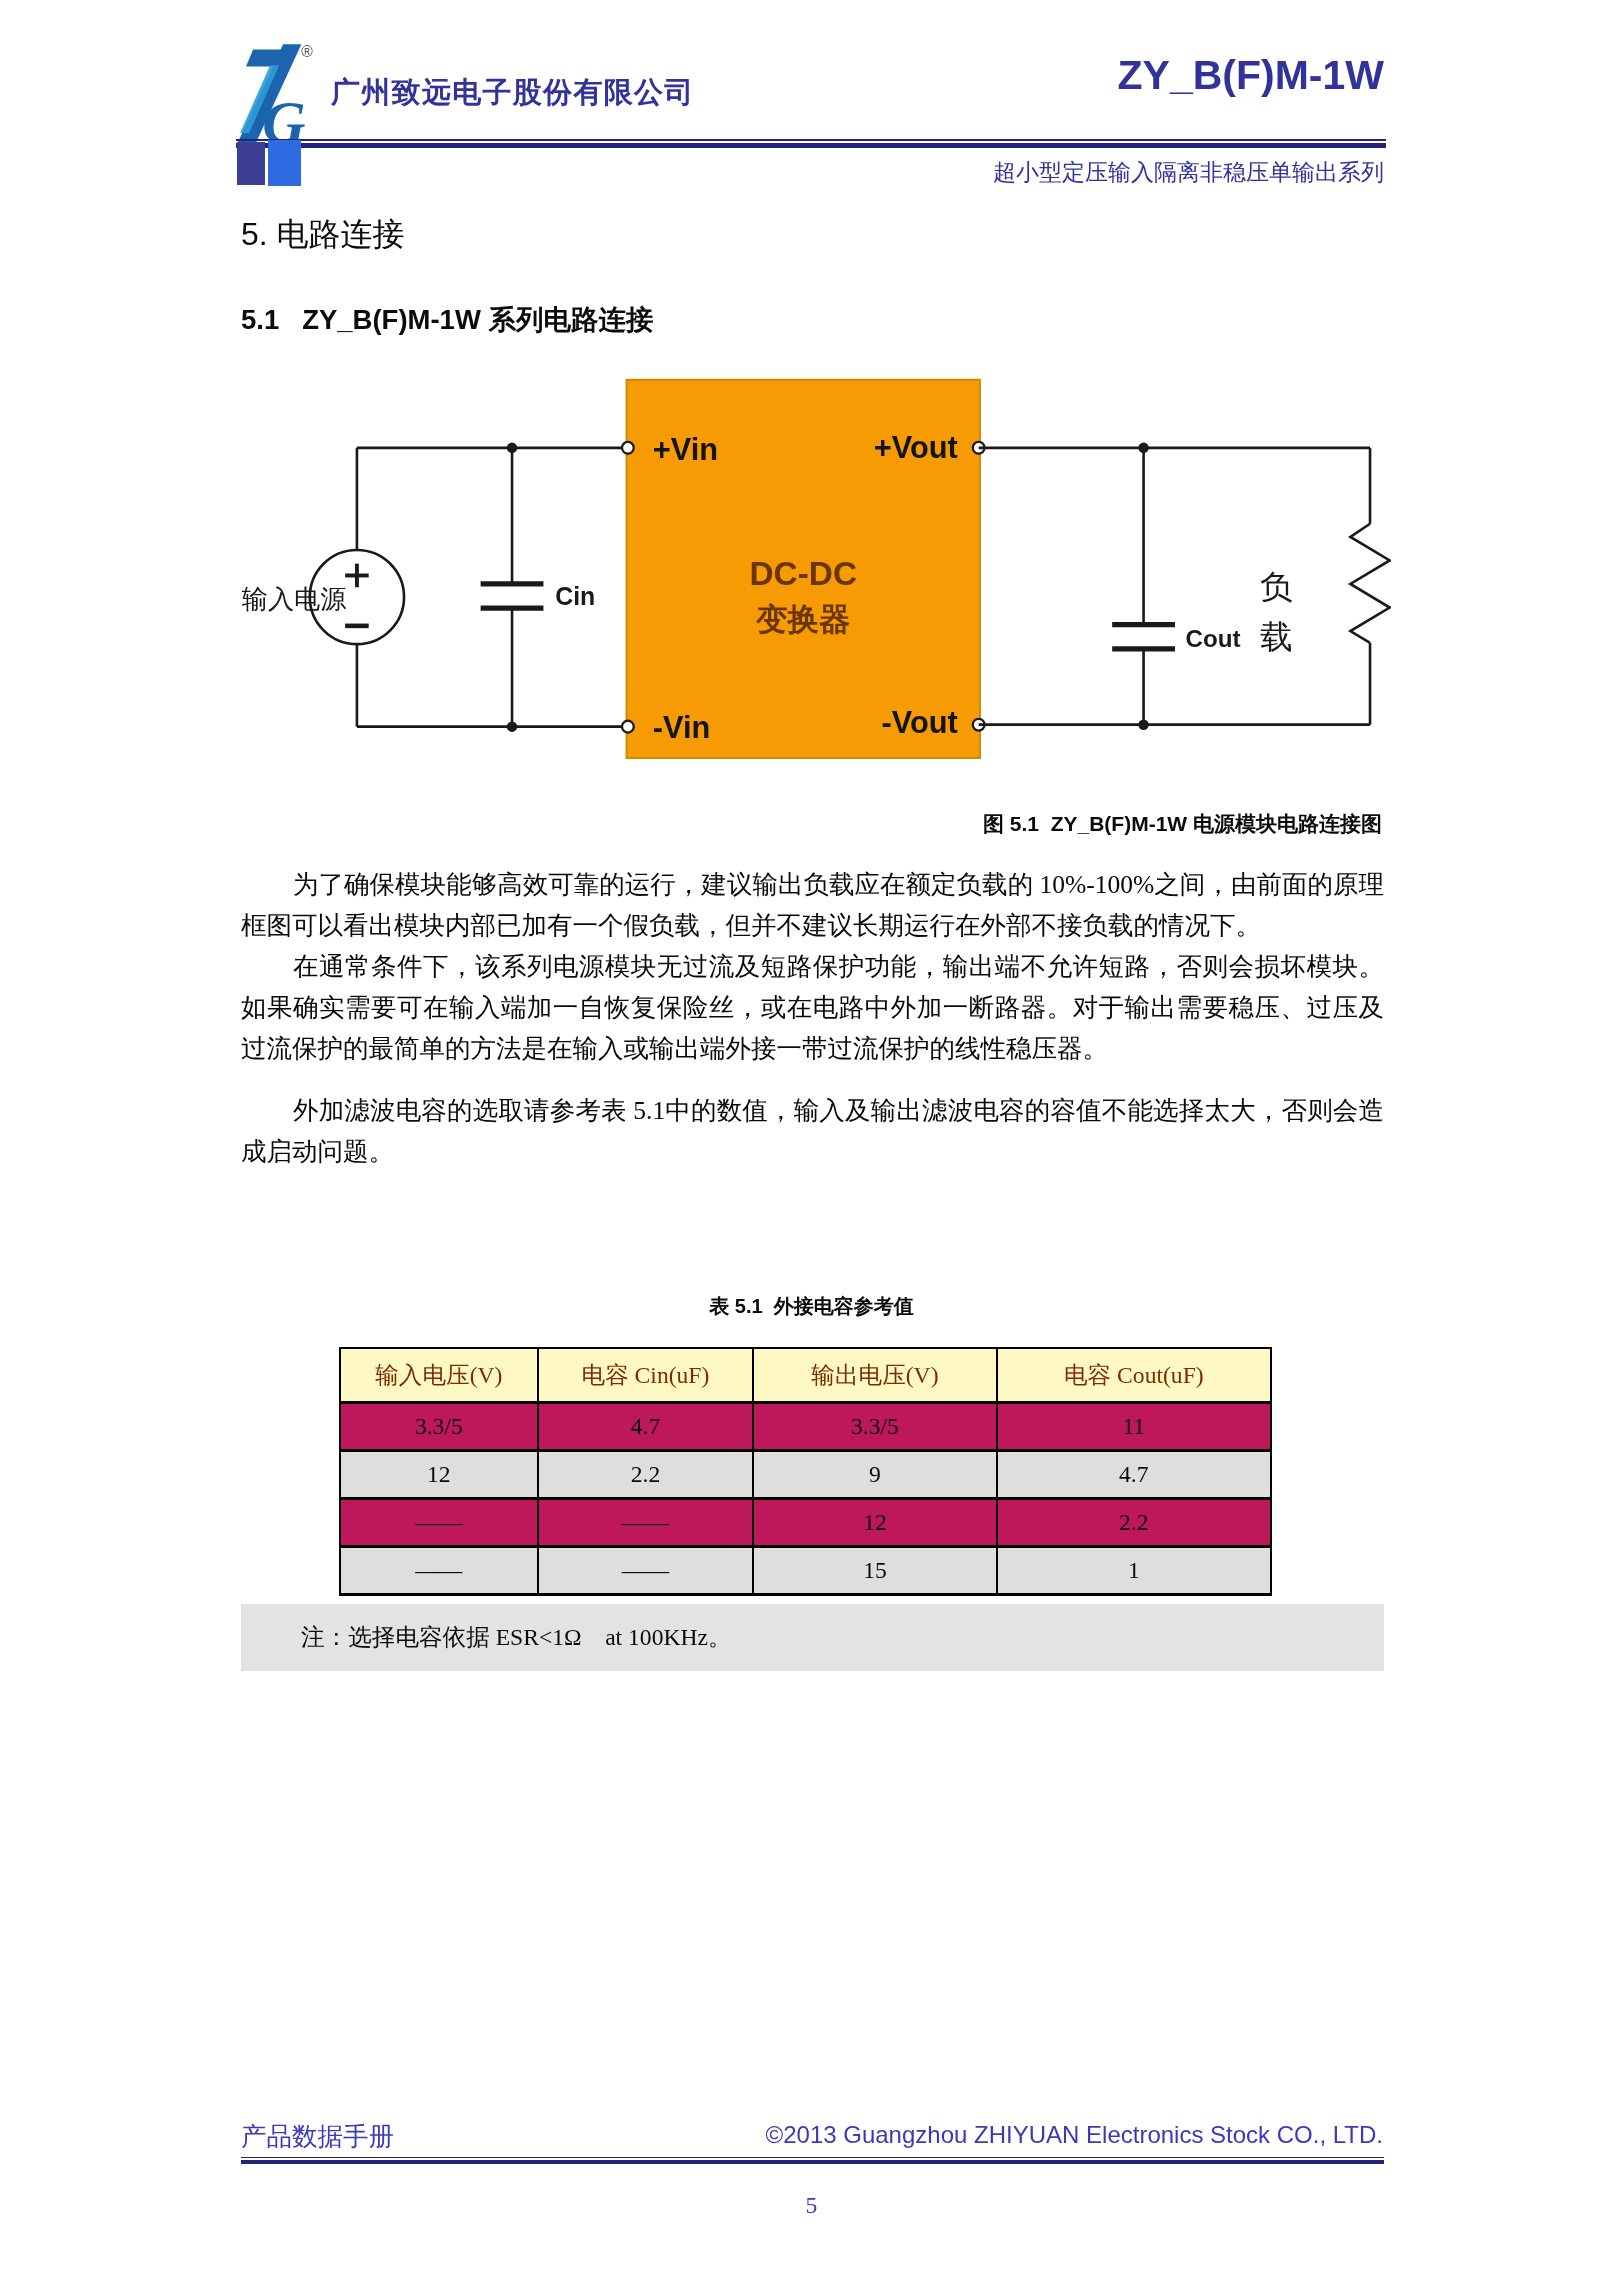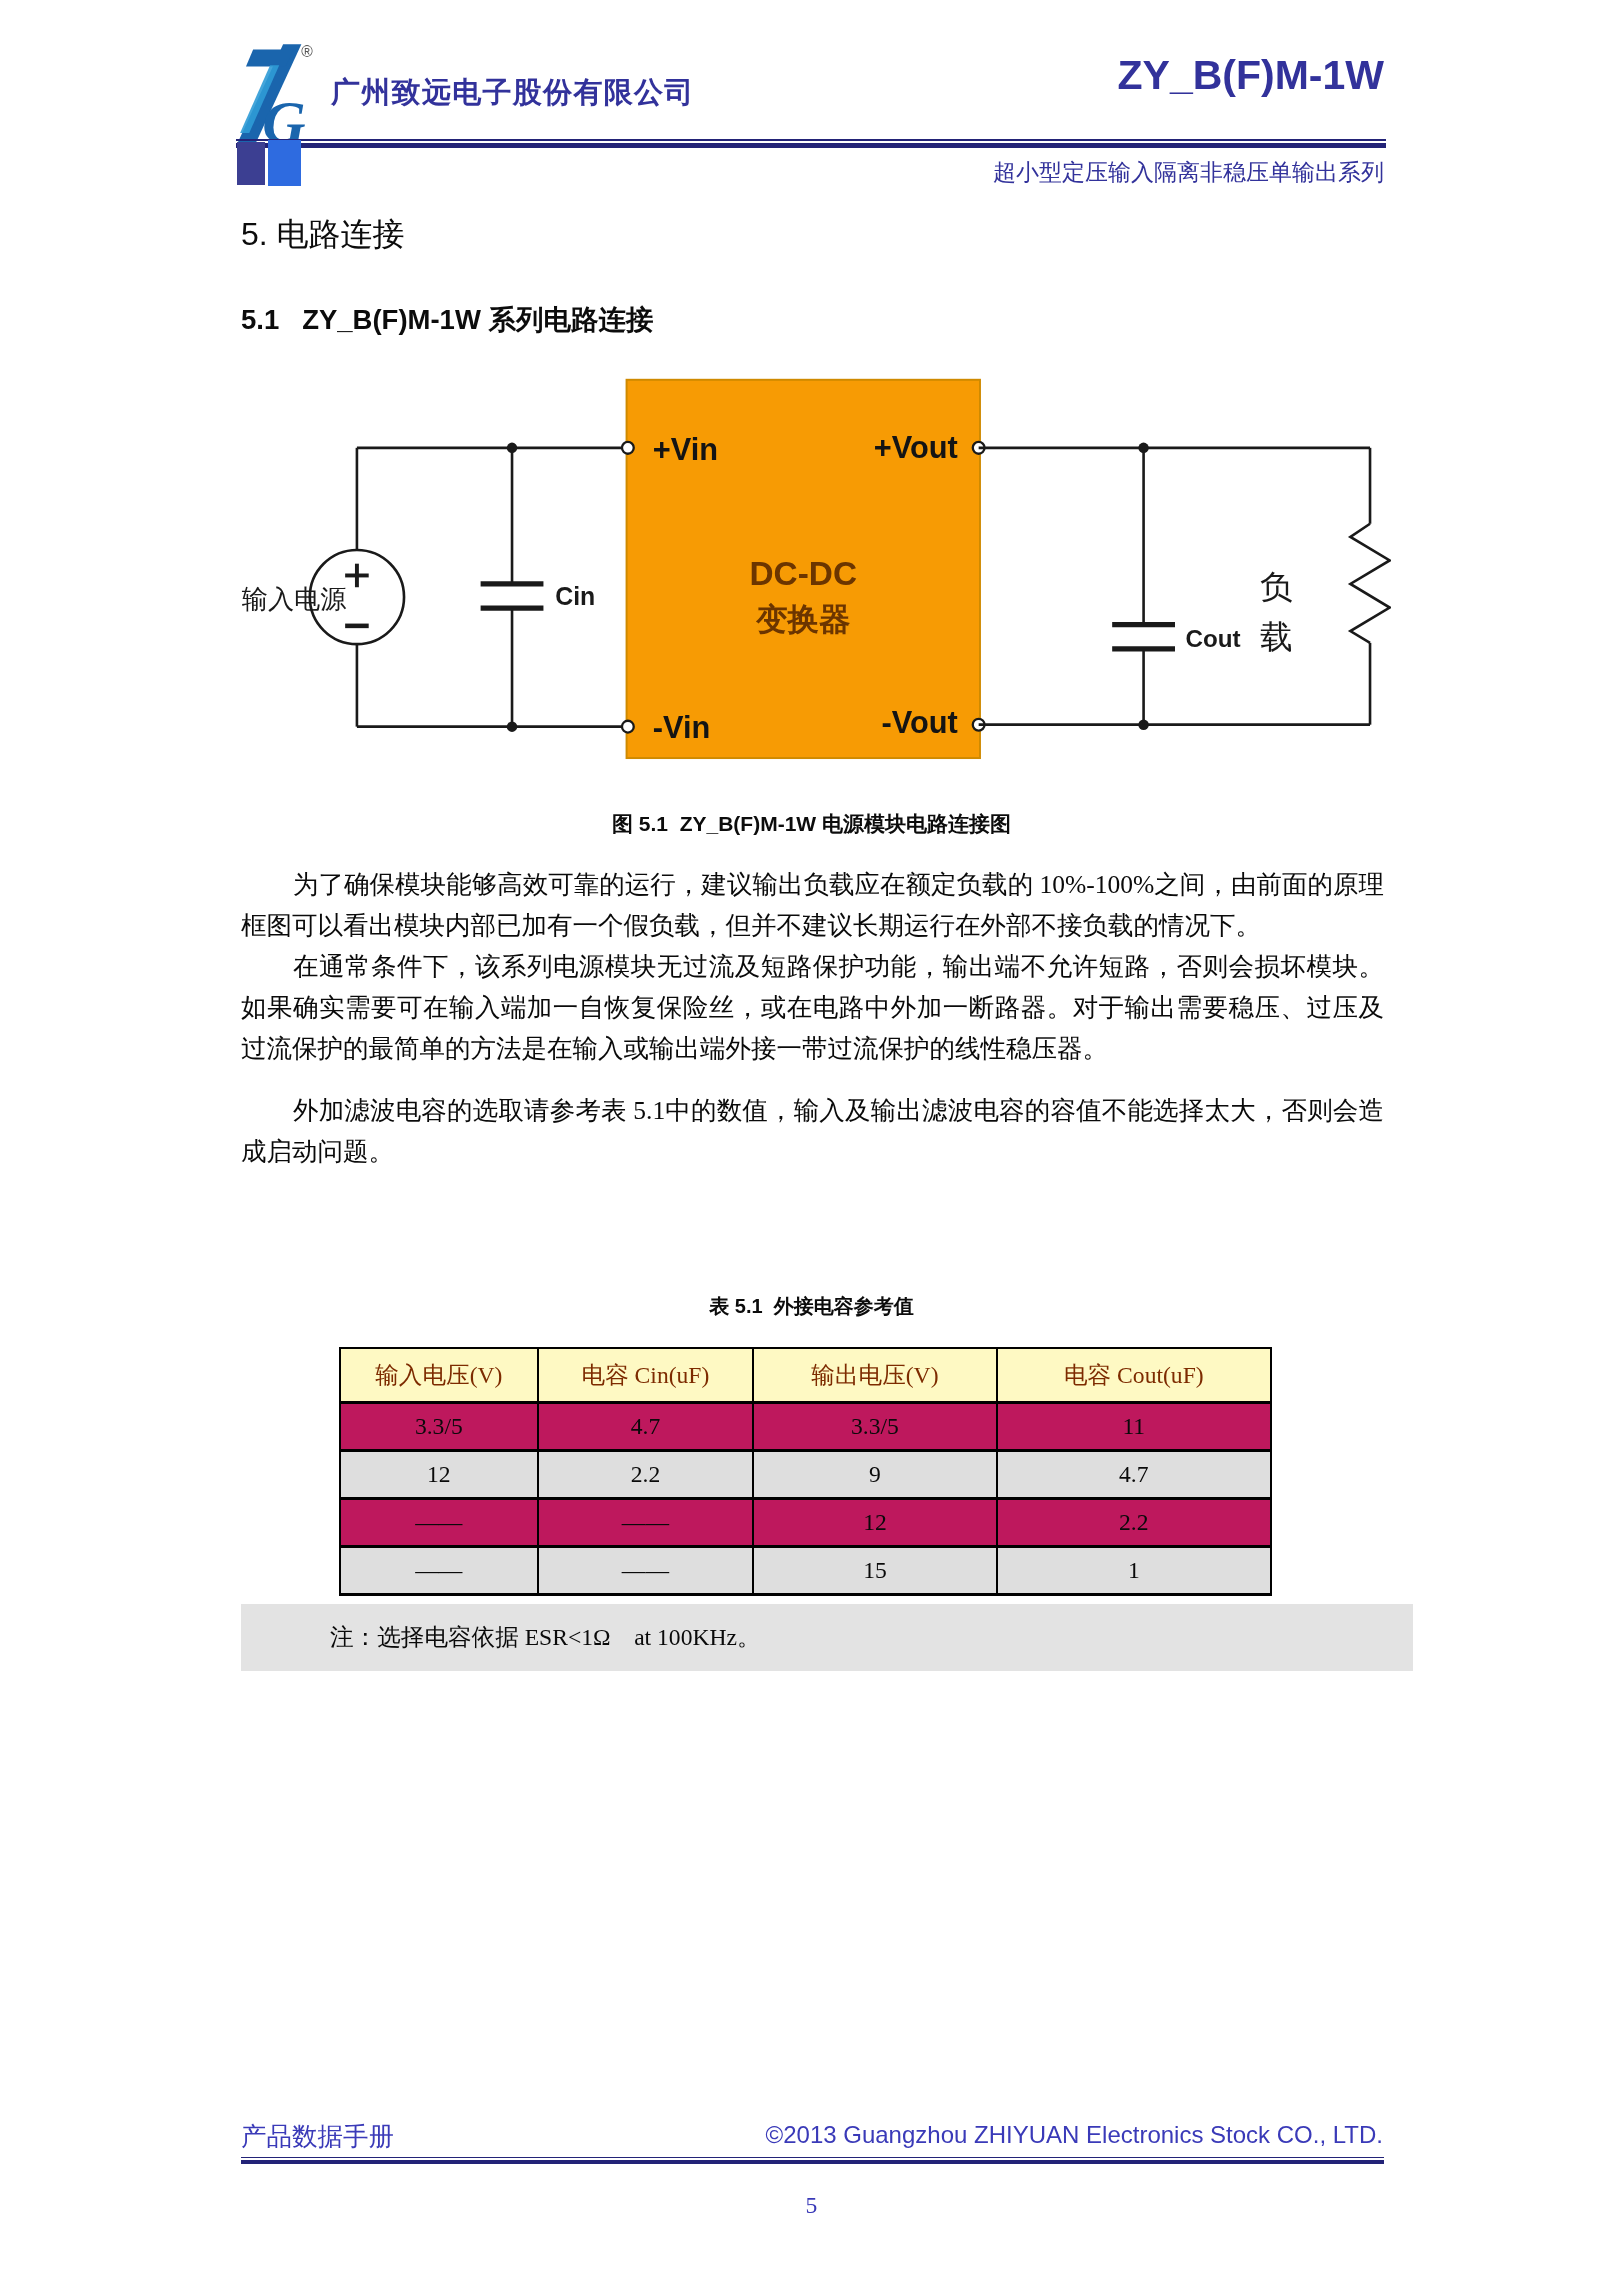--- a/index.html
+++ b/index.html
@@ -24,21 +24,21 @@
     position:absolute;right:238px;top:157px;font-size:23px;color:#32329b;white-space:pre;
   }
   .sq1{position:absolute;left:237px;top:142px;width:27.5px;height:43px;background:#3c3f92;}
   .sq2{position:absolute;left:268px;top:140px;width:33px;height:46px;background:#2e6be0;}
   
   .h1{position:absolute;left:241px;top:213px;font-size:32px;font-weight:normal;color:#0c0c0c;white-space:pre;}
   .h2{position:absolute;left:241px;top:302px;font-size:27.5px;font-weight:bold;color:#0c0c0c;white-space:pre;}
   
   .diagram{position:absolute;left:226px;top:368px;width:1165px;height:411px;}
   .fig-caption{
-    position:absolute;left:241px;top:810px;width:1141px;text-align:center;
+    position:absolute;left:241px;top:810px;width:1141px;text-align:right;
     font-size:21px;font-weight:bold;color:#0c0c0c;white-space:pre;
   }
   
   .body-text{
     position:absolute;left:241px;top:864px;width:1143px;
     font-family:"Liberation Serif","DejaVu Serif",serif;
     font-size:25.5px;color:#0a0a0a;text-align:justify;
   }
   .body-text p{margin:0;line-height:41px;text-indent:52px;}
   .body-text p.gap{margin-top:21px;}
@@ -56,21 +56,21 @@
     height:50px;border:2px solid #000;border-top-width:2.6px;border-bottom-width:3.3px;
     text-align:center;white-space:pre;
   }
   table.cap-table td{
     font-size:23.6px;color:#0a0a0a;height:43px;text-align:center;
     border:2px solid #000;border-top-width:3.3px;border-bottom-width:3.3px;background:#be185d;
   }
   table.cap-table tr.alt td{background:#dedede;}
   
   .note{
-    position:absolute;left:241px;top:1604px;width:1143px;height:67px;background:#e3e3e3;padding-left:29px;
+    position:absolute;left:241px;top:1604px;width:1143px;height:67px;background:#e3e3e3;
   }
   .note span{
     display:block;padding-left:60px;line-height:67px;font-size:23.6px;color:#0a0a0a;
     font-family:"Liberation Serif","DejaVu Serif",serif;white-space:pre;
   }
   
   .footer-left{position:absolute;left:241px;top:2119px;font-size:25.5px;color:#3a3ab8;white-space:pre;}
   .footer-right{position:absolute;right:239px;top:2121px;font-size:24px;color:#3a3ab8;white-space:pre;}
   .rule-thin-bot{position:absolute;left:241px;top:2157px;width:1143px;height:1.3px;background:#232377;}
   .rule-thick-bot{position:absolute;left:241px;top:2160px;width:1143px;height:3.9px;background:#232377;}

